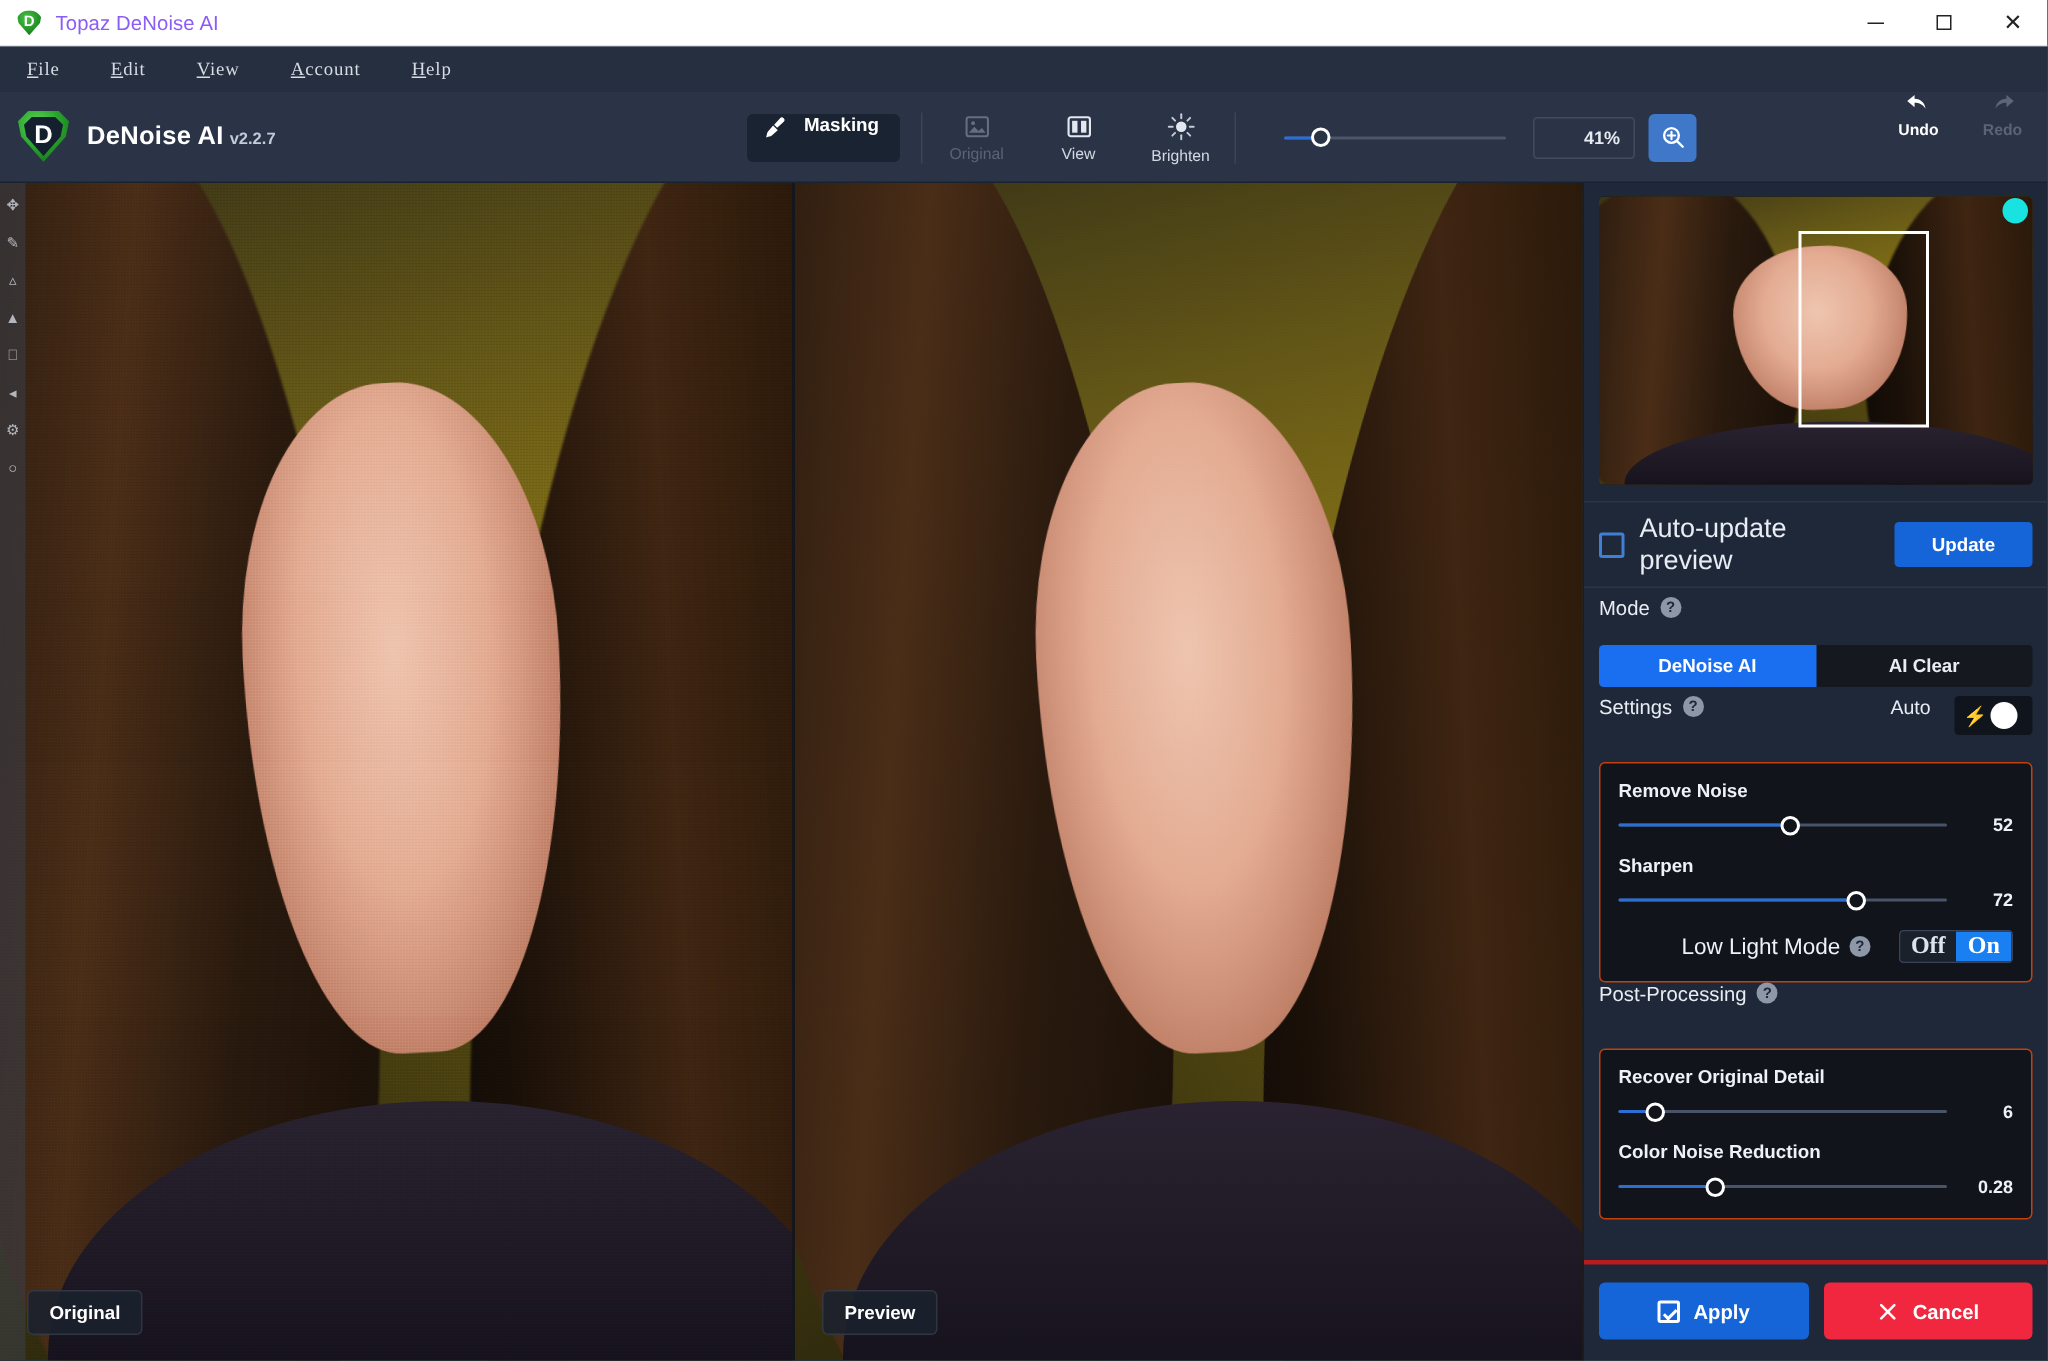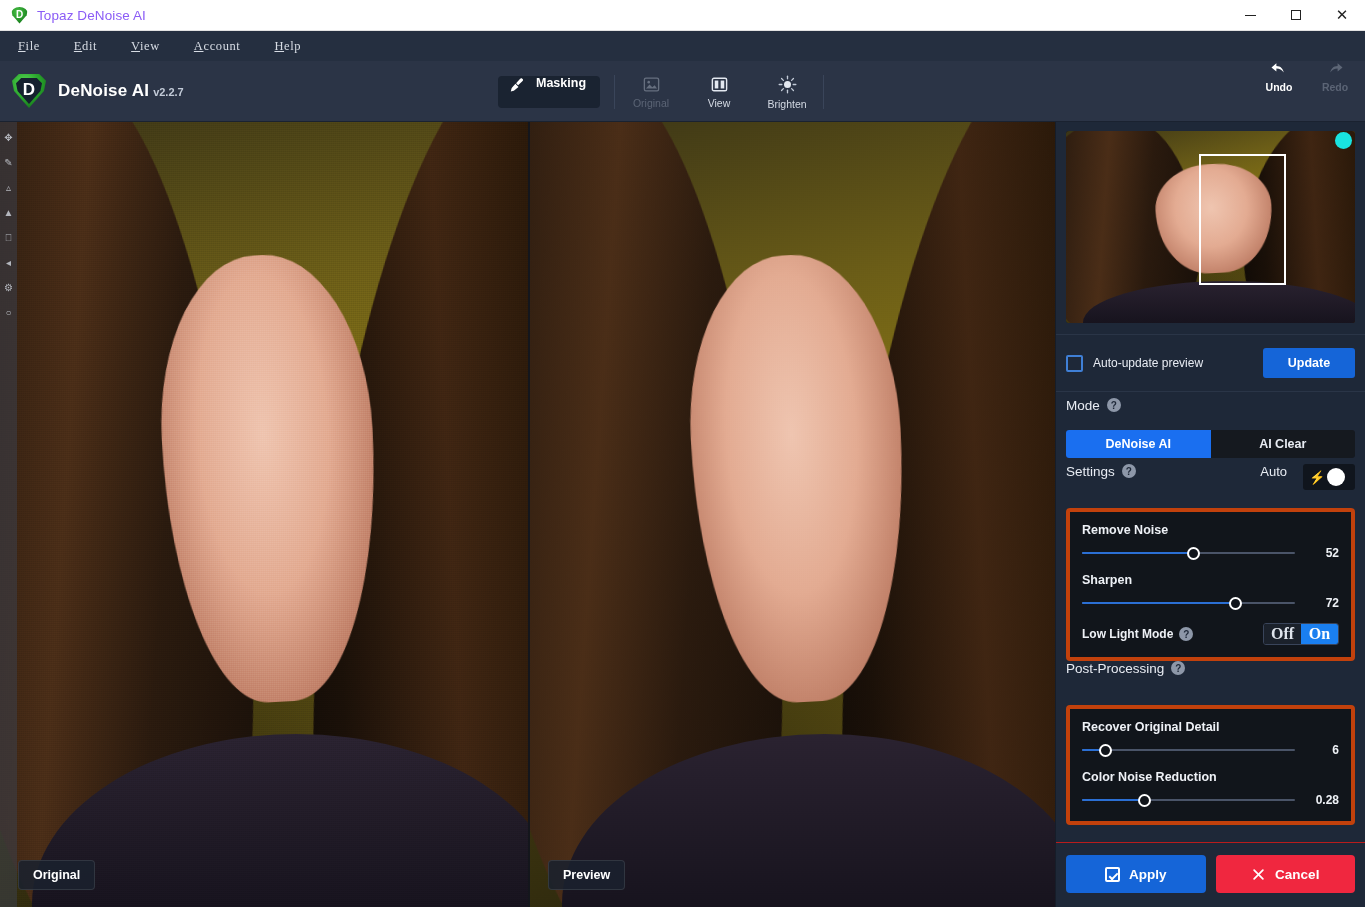--- a/index.html
+++ b/index.html
@@ -215,21 +215,21 @@
   }
   .panel-divider { height: 1px; background: #2a3547; margin-top: 11px; }
 
   .row-autoupdate {
     height: 56px; display: flex; align-items: center; padding: 0 10px; gap: 10px;
   }
   .chk {
     width: 17px; height: 17px; border: 2px solid #3f7fd6; border-radius: 2px; background: #1e2838;
     cursor: pointer; flex: 0 0 17px;
   }
-  .au-label { font-size: 12px; color: #e8ecf3; flex: 1; }
+  .au-label { font-size: 18px; color: #e8ecf3; flex: 1; }
   .update-btn {
     width: 92px; height: 30px; background: #1565d8; border-radius: 3px;
     display: flex; align-items: center; justify-content: center;
     font-size: 12.5px; color: #fff; font-weight: bold; cursor: pointer;
   }
 
   .sec-head {
     display: flex; align-items: flex-start; gap: 7px; padding: 0 10px; height: 32px;
   }
   .sec-title { font-size: 13.5px; color: #e8ecf3; }
@@ -253,49 +253,49 @@
     margin: 0 10px 6px 10px; height: 28px; display: flex; background: #15191f;
     border-radius: 3px; overflow: hidden;
   }
   .mode-opt {
     flex: 1; display: flex; align-items: center; justify-content: center;
     font-size: 12.5px; font-weight: bold; color: #e8ecf3; cursor: pointer;
   }
   .mode-opt.active { background: #1a6ff0; color: #fff; }
 
   .card {
-    margin: 4px 10px 0 10px; background: #11151b; border: 4px solid #c2410c; border-radius: 4px;
+    margin: 4px 10px 0 10px; background: #11151b; border: 1px solid #c2410c; border-radius: 4px;
     padding: 11px 12px 12px 12px;
   }
   .slabel { font-size: 12.5px; font-weight: bold; color: #eef1f6; margin-bottom: 9px; }
   .srow { display: flex; align-items: center; gap: 10px; margin-bottom: 13px; }
   .sl { position: relative; flex: 1; height: 14px; display: flex; align-items: center; cursor: pointer; }
   .sl .trk { position: absolute; left: 0; right: 0; height: 2px; background: #4a5468; border-radius: 1px; }
   .sl .fil { position: absolute; left: 0; height: 2px; background: #2b6fd4; border-radius: 1px; }
   .sl .knb {
     position: absolute; width: 13px; height: 13px; border-radius: 50%;
     background: #11151b; border: 2px solid #fff; transform: translateX(-6px);
   }
   .sval { width: 34px; text-align: right; font-size: 12px; font-weight: bold; color: #eef1f6; }
 
   .llrow { display: flex; align-items: center; margin-top: 2px; }
-  .ll-label { font-size: 12px; font-weight: bold; color: #eef1f6; }
+  .ll-label { font-size: 15px; font-weight: normal; color: #eef1f6; margin-left: 42px; }
   .ll-spacer { flex: 1; }
   .seg {
     display: flex; height: 22px; border-radius: 3px; overflow: hidden; border: 1px solid #39445a;
   }
   .seg-opt {
     width: 37px; display: flex; align-items: center; justify-content: center;
     font-size: 16px; font-weight: bold; color: #dfe4ec; background: #1b212b; cursor: pointer; font-family: Liberation Serif, serif;
   }
   .seg-opt.active { background: #1a7ff0; color: #fff; }
 
   .rpanel-spacer { flex: 1; }
   .footer {
-    border-top: 1px solid #b91c1c; padding: 12px 10px 14px 10px; display: flex; gap: 10px;
+    border-top: 3px solid #b91c1c; padding: 12px 10px 14px 10px; display: flex; gap: 10px;
   }
   .fbtn {
     flex: 1; height: 38px; border-radius: 4px; display: flex; align-items: center;
     justify-content: center; gap: 9px; font-size: 13.5px; font-weight: bold; color: #fff; cursor: pointer;
   }
   .fbtn.apply { background: #1565d8; }
   .fbtn.cancel { background: #f0273f; }
   .apply-box {
     width: 15px; height: 15px; border: 2px solid #fff; border-radius: 2px; position: relative;
   }
@@ -388,20 +388,38 @@
               <line x1="18.8" y1="5.2" x2="16.7" y2="7.3"></line>
                 <line x1="7.3" y1="16.7" x2="5.2" y2="18.8"></line>
             </g>
           </svg>
           <span class="tlabel">Brighten</span>
         </div>
       </div>
 
       <div class="tool-sep"></div>
 
+      <div class="zoomwrap">
+        <div class="zoom-slider">
+          <div class="zoom-track"></div>
+          <div class="zoom-fill"></div>
+          <div class="zoom-knob"></div>
+        </div>
+        <div class="zoom-value-box">
+          <span class="zoom-value">41%</span>
+        </div>
+        <div class="zoom-mag">
+          <svg width="19" height="19" viewBox="0 0 24 24">
+            <circle cx="10.5" cy="10.5" r="6.2" fill="none" stroke="#fff" stroke-width="2"></circle>
+            <line x1="15.2" y1="15.2" x2="20" y2="20" stroke="#fff" stroke-width="2" stroke-linecap="round"></line>
+            <line x1="10.5" y1="7.4" x2="10.5" y2="13.6" stroke="#fff" stroke-width="1.8" stroke-linecap="round"></line>
+            <line x1="7.4" y1="10.5" x2="13.6" y2="10.5" stroke="#fff" stroke-width="1.8" stroke-linecap="round"></line>
+          </svg>
+        </div>
+      </div>
     </div>
 
     <div class="tool-right">
       <div class="ur-btn">
         <svg width="22" height="18" viewBox="0 0 24 24">
           <path d="M8.5 6.5V3L2 8.5l6.5 5.5V10c4.2 0 7.4 1.6 9.8 5.3 -.8 -4.9 -4 -8.8 -9.8 -8.8z" fill="#fff"></path>
         </svg>
         <span class="tlabel">Undo</span>
       </div>
       <div class="ur-btn disabled">

